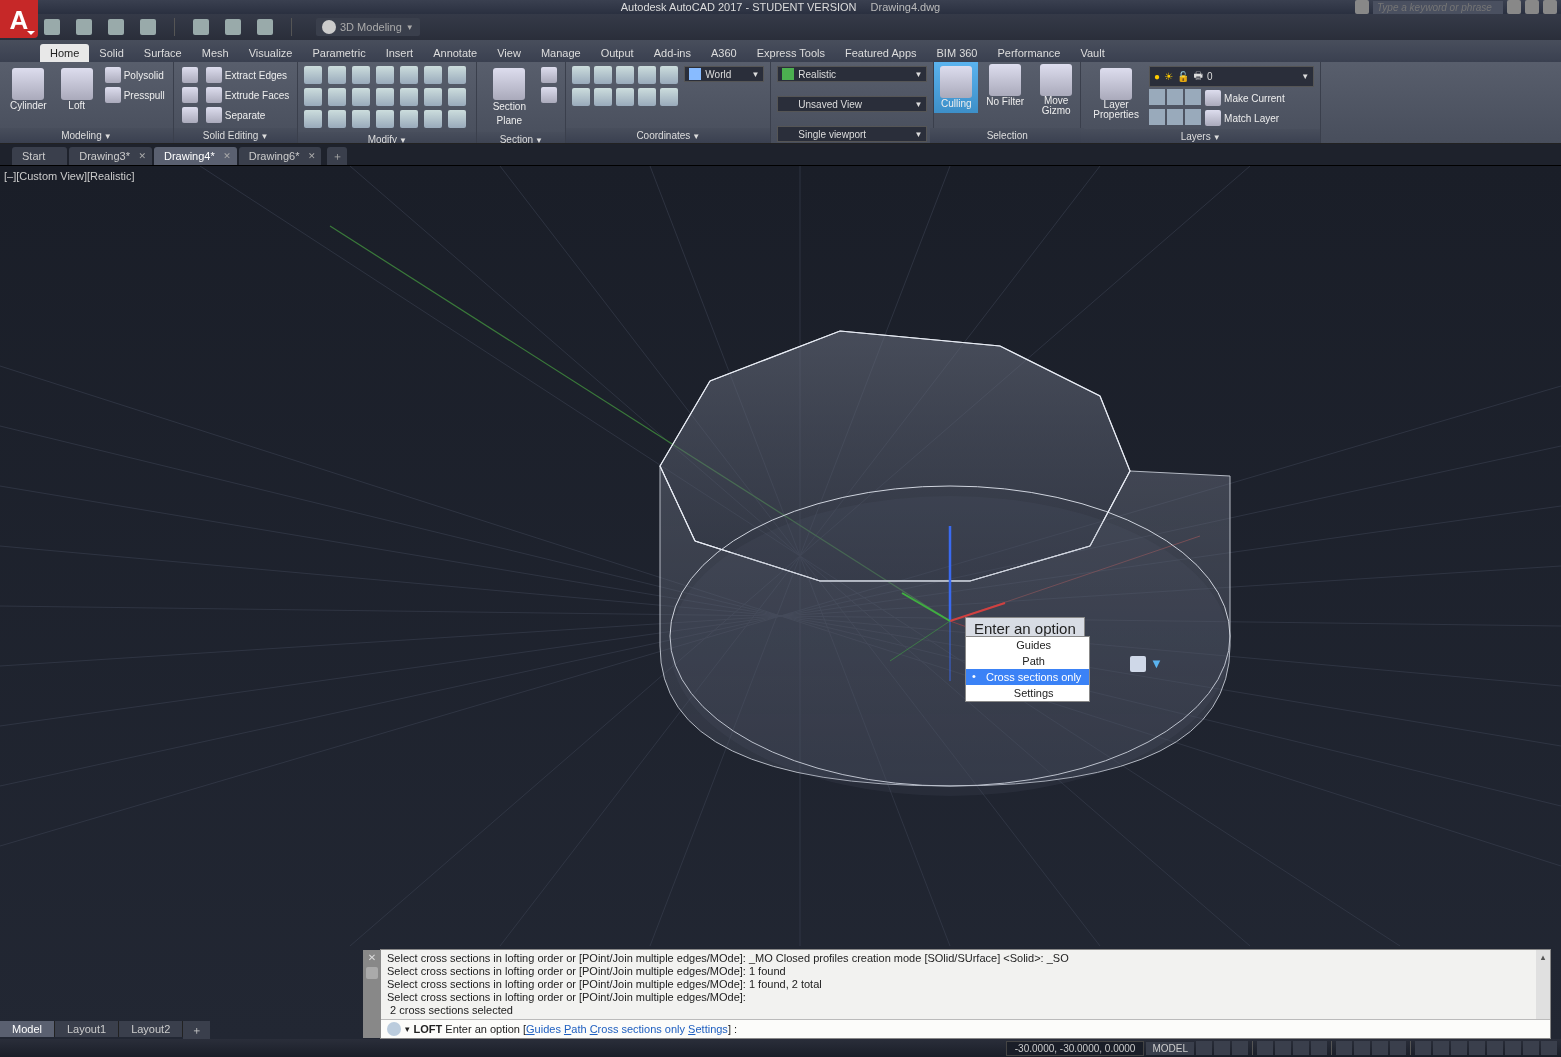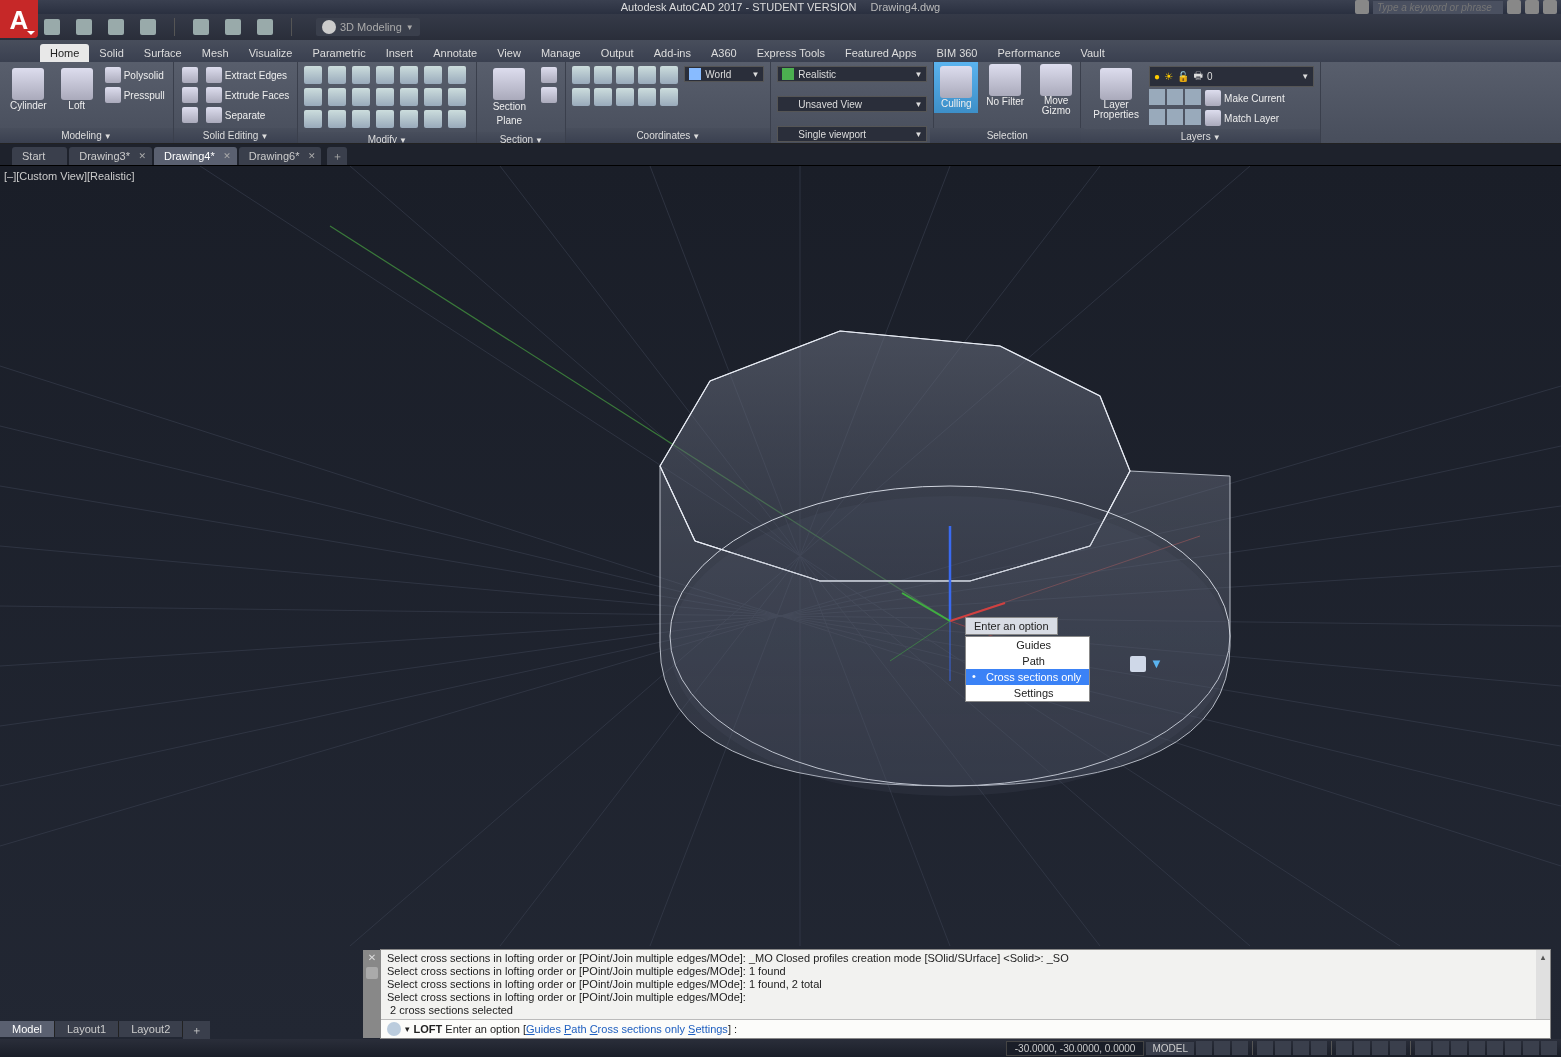--- a/index.html
+++ b/index.html
@@ -55,21 +55,21 @@
 .doc-tab.active { background:#5a6070; color:#fff;}
 .doc-tab .x{position:absolute;right:6px;top:4px;font-size:9px;color:#aaa;}
 .doc-add { width:20px;height:18px;background:#3a3f4c;display:flex;align-items:center;justify-content:center;color:#aaa;cursor:pointer;border-radius:3px 3px 0 0;margin-left:4px;}
 
 
 .viewport { position:relative; flex:1; background:linear-gradient(180deg,#1a1e28 0%,#222733 100%); height:calc(1057px - 14px - 26px - 22px - 82px - 22px - 18px);}
 .viewport svg { position:absolute; top:0;left:0;}
 .vp-label { position:absolute; top:4px; left:4px; font-size:11px; color:#ccc;}
 
 
-.ctx-title { position:absolute; background:#d8dce4; border:1px solid #888; padding:2px 8px; font-size:11px; color:#222;}
+.ctx-title { position:absolute; background:#d8dce4; border:1px solid #888; padding:2px 8px; font-size:15px; color:#222;}
 .ctx-menu { position:absolute; background:#fff; border:1px solid #888; font-size:11px; color:#222; min-width:112px;}
 .ctx-item { padding:2px 8px 2px 20px; cursor:pointer; position:relative;}
 .ctx-item.sel { background:#3b82f6; color:#fff;}
 .ctx-item.sel::before{content:"•"; position:absolute;left:6px;top:1px;}
 
 
 .cmdwin { position:absolute; bottom:18px; left:380px; right:10px; background:#f2f2f0; border:1px solid #888; font-family:"Consolas",monospace; font-size:11px; color:#222;}
 .cmdhist { padding:2px 6px; line-height:13px; white-space:pre; overflow:hidden;}
 .cmdline { border-top:1px solid #bbb; padding:2px 6px; display:flex; align-items:center; gap:4px; background:#fcfcfa; position:relative;}
 .cmdline .cico{width:14px;height:14px;background:#bcd;border-radius:50%;display:inline-block;}

